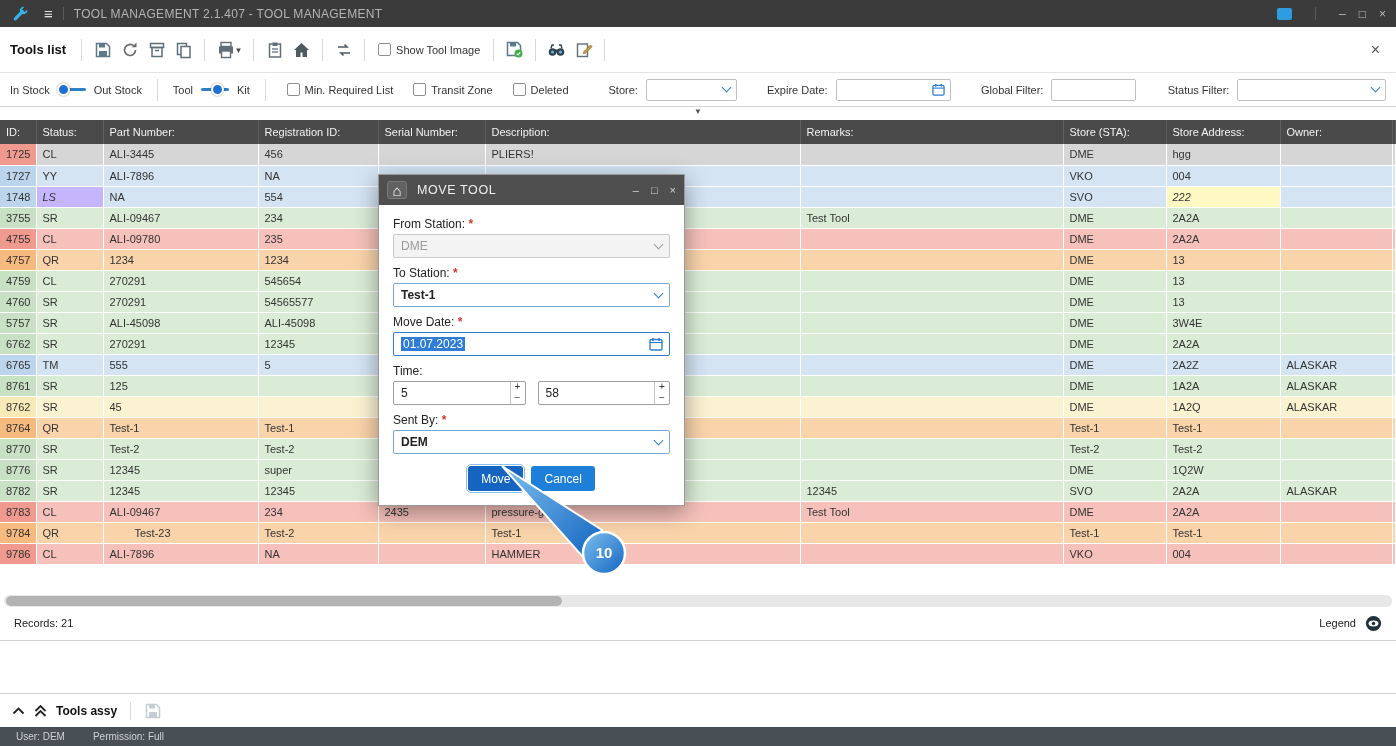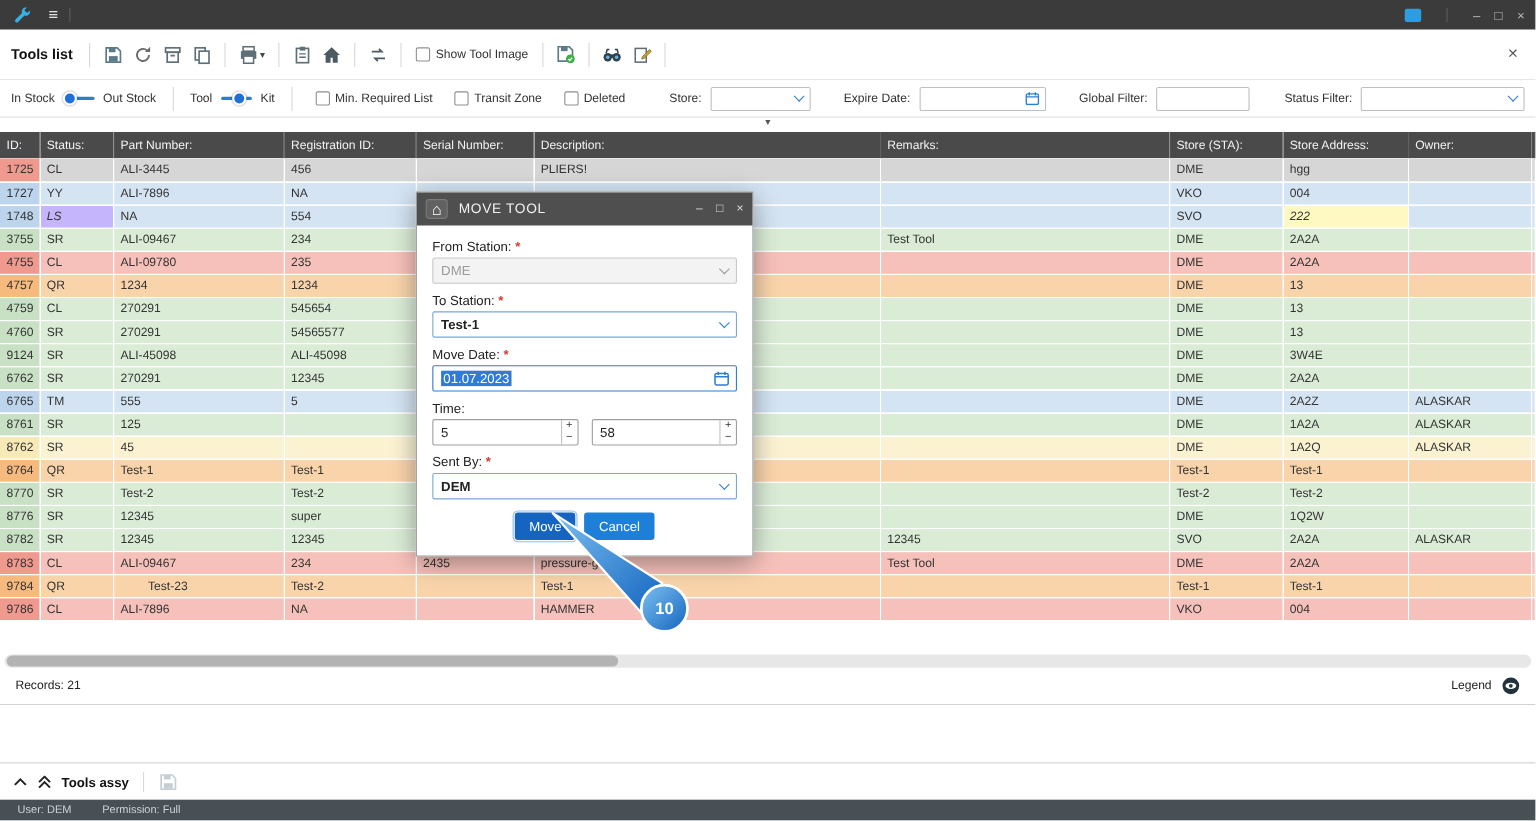--- a/index.html
+++ b/index.html
@@ -111,20 +111,21 @@
 <div class="app">
 
   <div class="titlebar">
     <span class="logo">
       <svg width="18" height="18" viewBox="0 0 24 24">
           <path fill="#35b1e8" d="M21.6 6.1a5 5 0 0 1-6.6 6L7.2 19.9a2.1 2.1 0 1 1-3-3l7.8-7.8a5 5 0 0 1 6-6.6L14.8 5.7l3.5 3.5 3.3-3.1z"></path>
         </svg>
     </span>
     <span class="hamburger">≡</span>
     <span class="tb-vsep"></span>
+    <span class="title-text">TOOL MANAGEMENT 2.1.407 - TOOL MANAGEMENT</span>
     <span class="win-right">
       <span class="notif-badge"></span>
       <span class="tb-vsep"></span>
       <span class="wbtn">–</span>
       <span class="wbtn">□</span>
       <span class="wbtn">×</span>
     </span>
   </div>
 
   <div class="toolbar">
@@ -417,21 +418,21 @@
             <td style="background: rgb(218, 236, 214);">54565577</td>
             <td style="background: rgb(218, 236, 214);"></td>
             <td style="background: rgb(218, 236, 214);"></td>
             <td style="background: rgb(218, 236, 214);"></td>
             <td style="background: rgb(218, 236, 214);">DME</td>
             <td style="background: rgb(218, 236, 214);">13</td>
             <td style="background: rgb(218, 236, 214);"></td>
             <td style="background: rgb(218, 236, 214);"></td>
           </tr>
           <tr>
-            <td style="background: rgb(200, 224, 196);">9124</td>
+            <td style="background: rgb(200, 224, 196);">5757</td>
             <td style="background: rgb(218, 236, 214);">SR</td>
             <td style="background: rgb(218, 236, 214);">ALI-45098</td>
             <td style="background: rgb(218, 236, 214);">ALI-45098</td>
             <td style="background: rgb(218, 236, 214);"></td>
             <td style="background: rgb(218, 236, 214);"></td>
             <td style="background: rgb(218, 236, 214);"></td>
             <td style="background: rgb(218, 236, 214);">DME</td>
             <td style="background: rgb(218, 236, 214);">3W4E</td>
             <td style="background: rgb(218, 236, 214);"></td>
             <td style="background: rgb(218, 236, 214);"></td>

